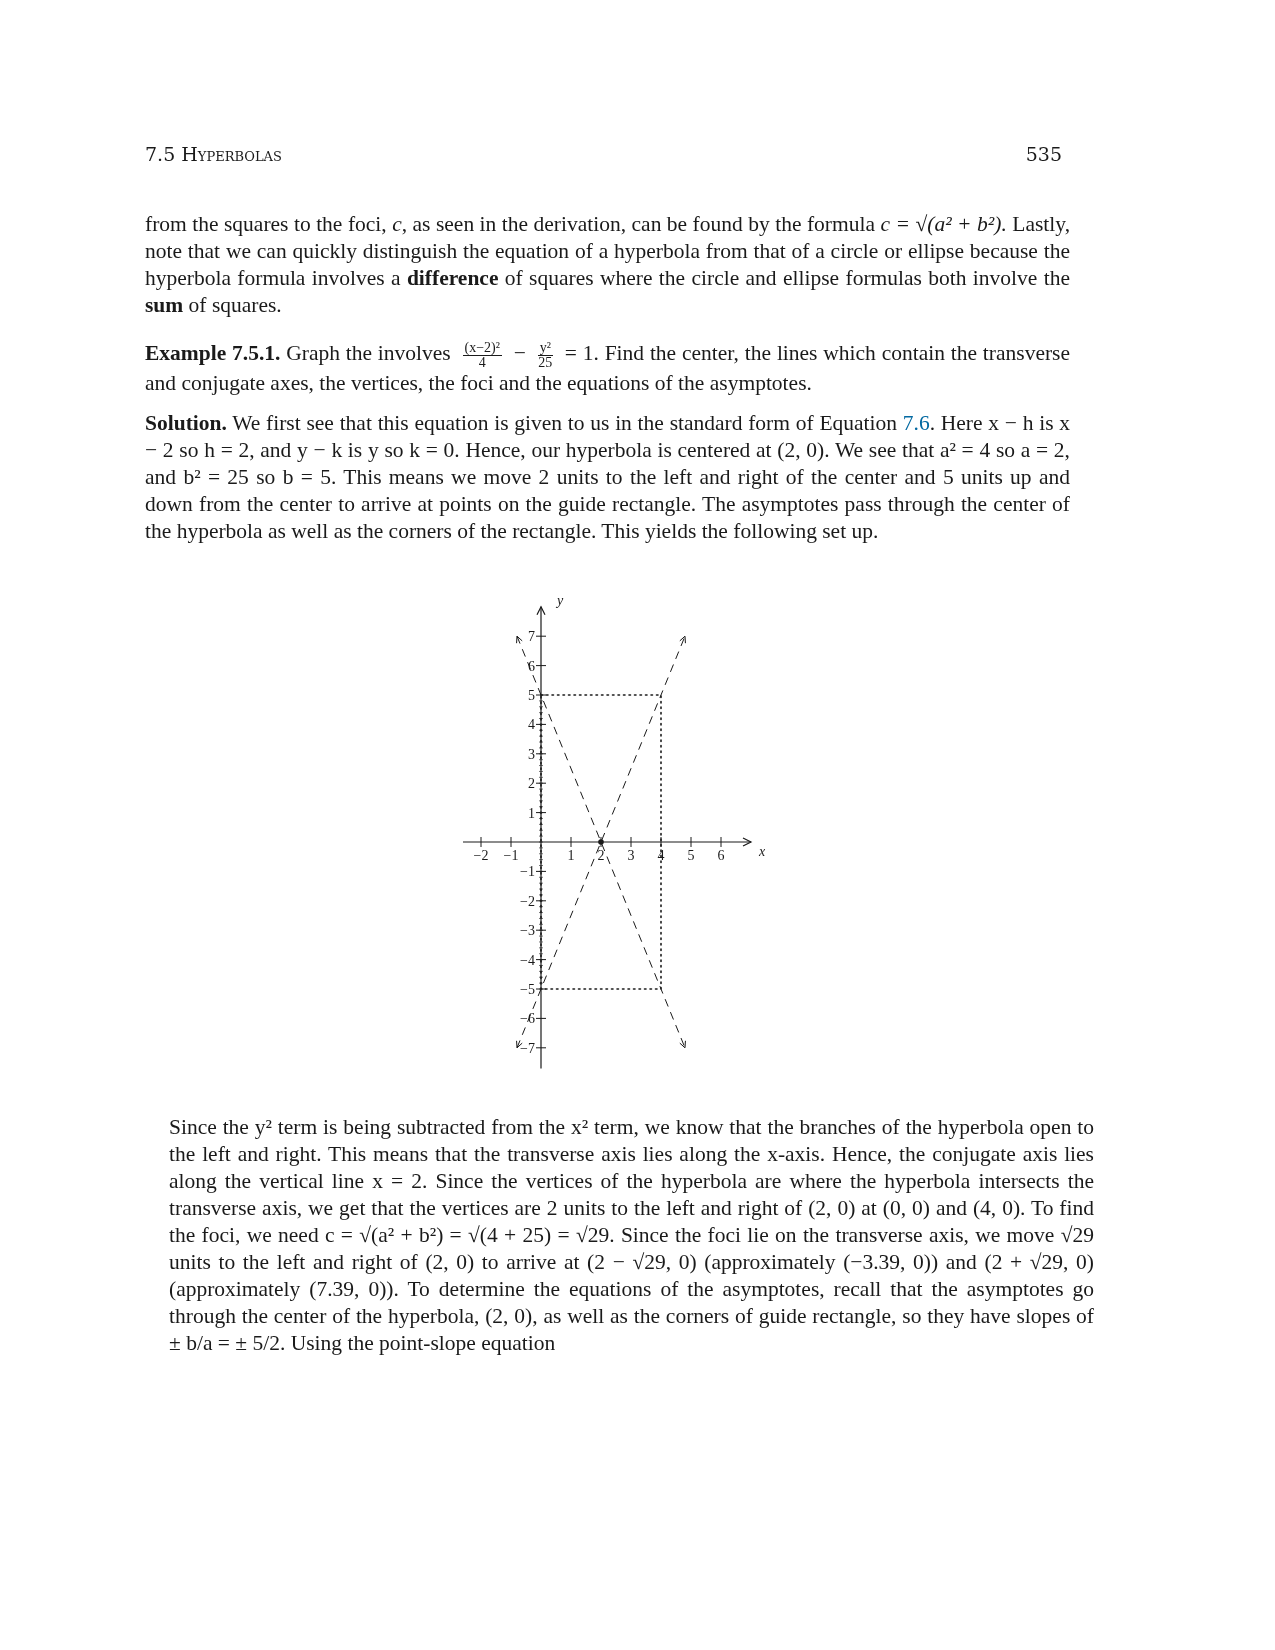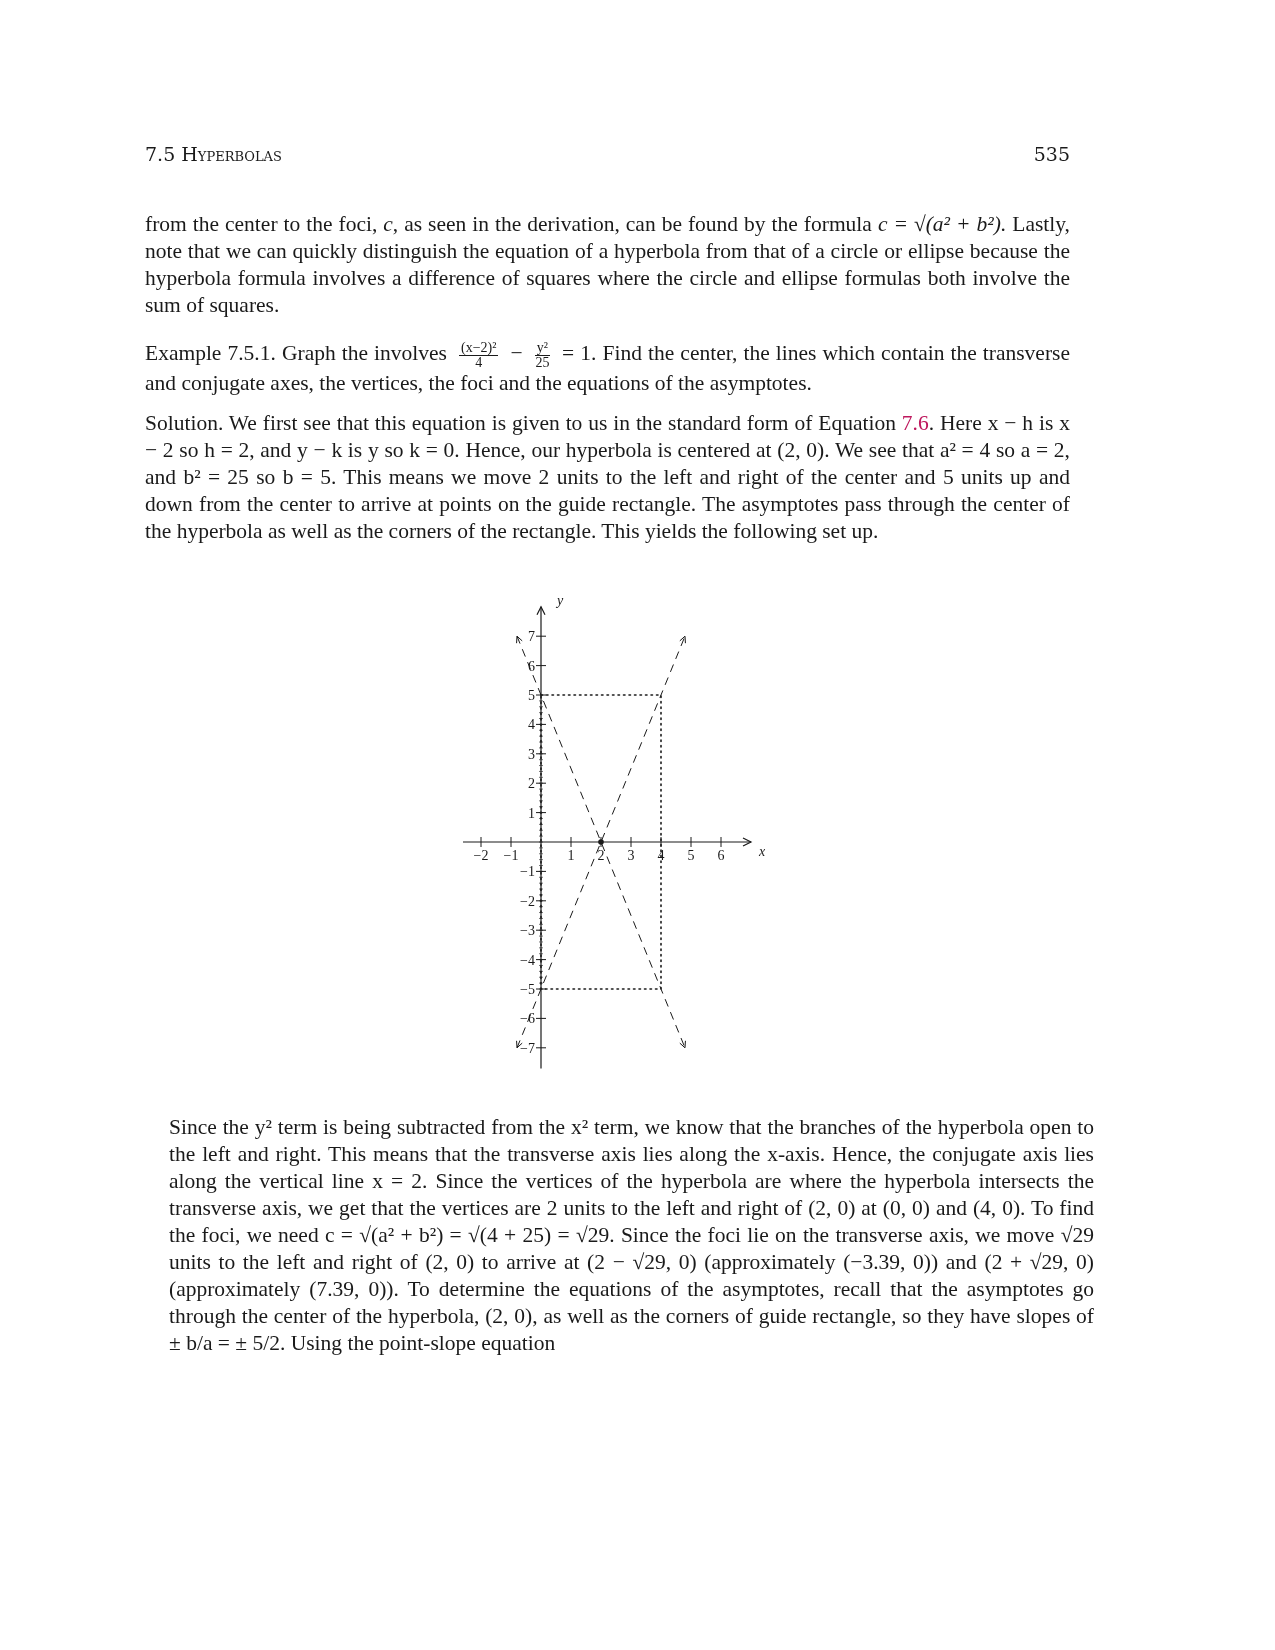--- a/index.html
+++ b/index.html
@@ -1,45 +1,45 @@
 <!DOCTYPE html>
 <html><head>
 <meta charset="utf-8">
 <style>
   html, body { margin: 0; padding: 0; background: #ffffff; }
   body { width: 1275px; height: 1650px; position: relative; font-family: "DejaVu Serif", "Liberation Serif", serif; color: #1a1a1a; }
   .page { position: absolute; left: 0; top: 0; width: 1147px; height: 1650px; }
   .header { position: absolute; top: 143px; left: 145px; width: 925px; height: 26px; font-size: 19px; }
   .header .left { position: absolute; left: 0; top: 0; }
-  .header .right { position: absolute; right: 0; top: 0; margin-left: 9px; }
+  .header .right { position: absolute; right: 8px; top: 0; margin-left: 9px; }
   .sc { font-variant: small-caps; }
   .body-text { position: absolute; left: 145px; width: 925px; font-family: "Liberation Serif", "DejaVu Serif", serif; font-size: 21.5px; line-height: 27px; text-align: justify; }
   .para { margin: 0 0 14px 0; }
-  b { font-weight: normal; }
+  b { font-weight: bold; }
   i.m { font-style: italic; }
-  .link { color: #be185d; }
+  .link { color: #0369a1; }
   .frac { display: inline-block; vertical-align: middle; text-align: center; font-size: 14px; line-height: 14px; margin: 0 6px; }
   .frac span { display: block; }
   .frac .num { border-bottom: 1px solid #1a1a1a; padding: 0 2px; }
   .chart { position: absolute; left: 440px; top: 590px; width: 340px; height: 500px; }
   .chart svg text { font-family: "Liberation Serif", "DejaVu Serif", serif; font-size: 14px; fill: #1a1a1a; }
 </style>
 </head>
 <body>
 
 <div class="page">
 
   <div class="header">
     <span class="left"><span>7.5</span> <span class="sc">Hyperbolas</span></span>
     <span class="right">535</span>
   </div>
 
   <div class="body-text" style="top: 211px;">
     <p class="para">
-      <span>from the center to the foci, </span><i class="m">c</i><span>, as seen in the derivation, can be found by the formula </span><i class="m">c = √(a² + b²).</i>
+      <span>from the squares to the foci, </span><i class="m">c</i><span>, as seen in the derivation, can be found by the formula </span><i class="m">c = √(a² + b²).</i>
       <span>Lastly, note that we can quickly distinguish the equation of a hyperbola from that of a circle or ellipse because the hyperbola formula involves a </span><b>difference</b><span> of squares where the circle and ellipse formulas both involve the </span><b>sum</b><span> of squares.</span>
     </p>
   </div>
 
   <div class="body-text" style="top: 340px;">
     <p class="para">
       <b>Example 7.5.1.</b><span> Graph the involves </span><span class="frac"><span class="num">(x−2)²</span><span>4</span></span><span> − </span><span class="frac"><span class="num">y²</span><span>25</span></span><span> = 1. Find the center, the lines which contain the transverse and conjugate axes, the vertices, the foci and the equations of the asymptotes.</span>
     </p>
   </div>
 

